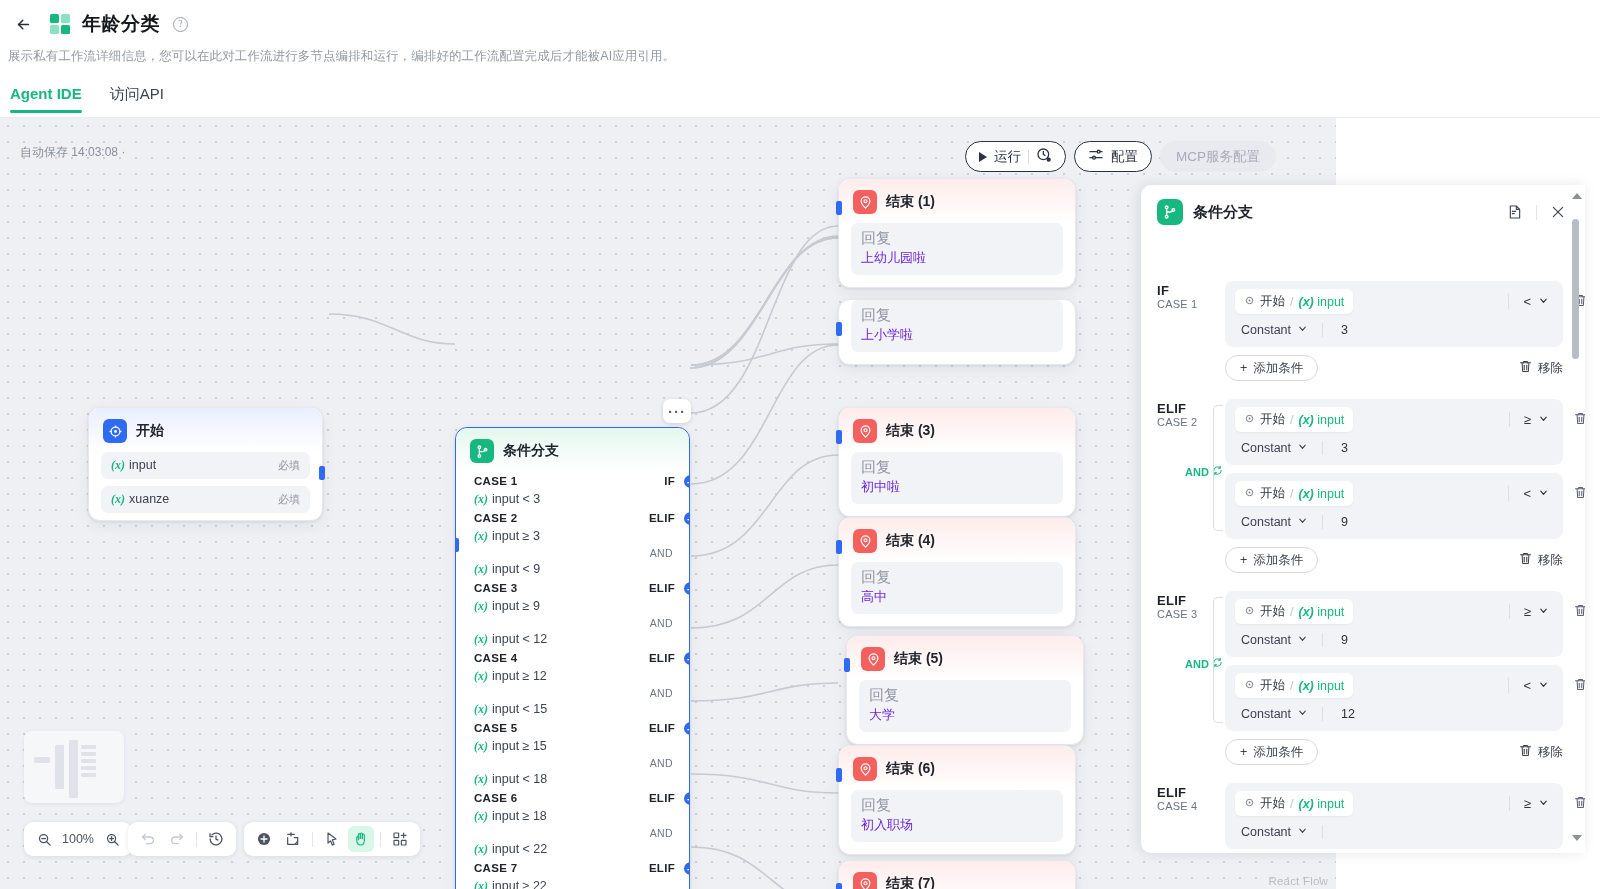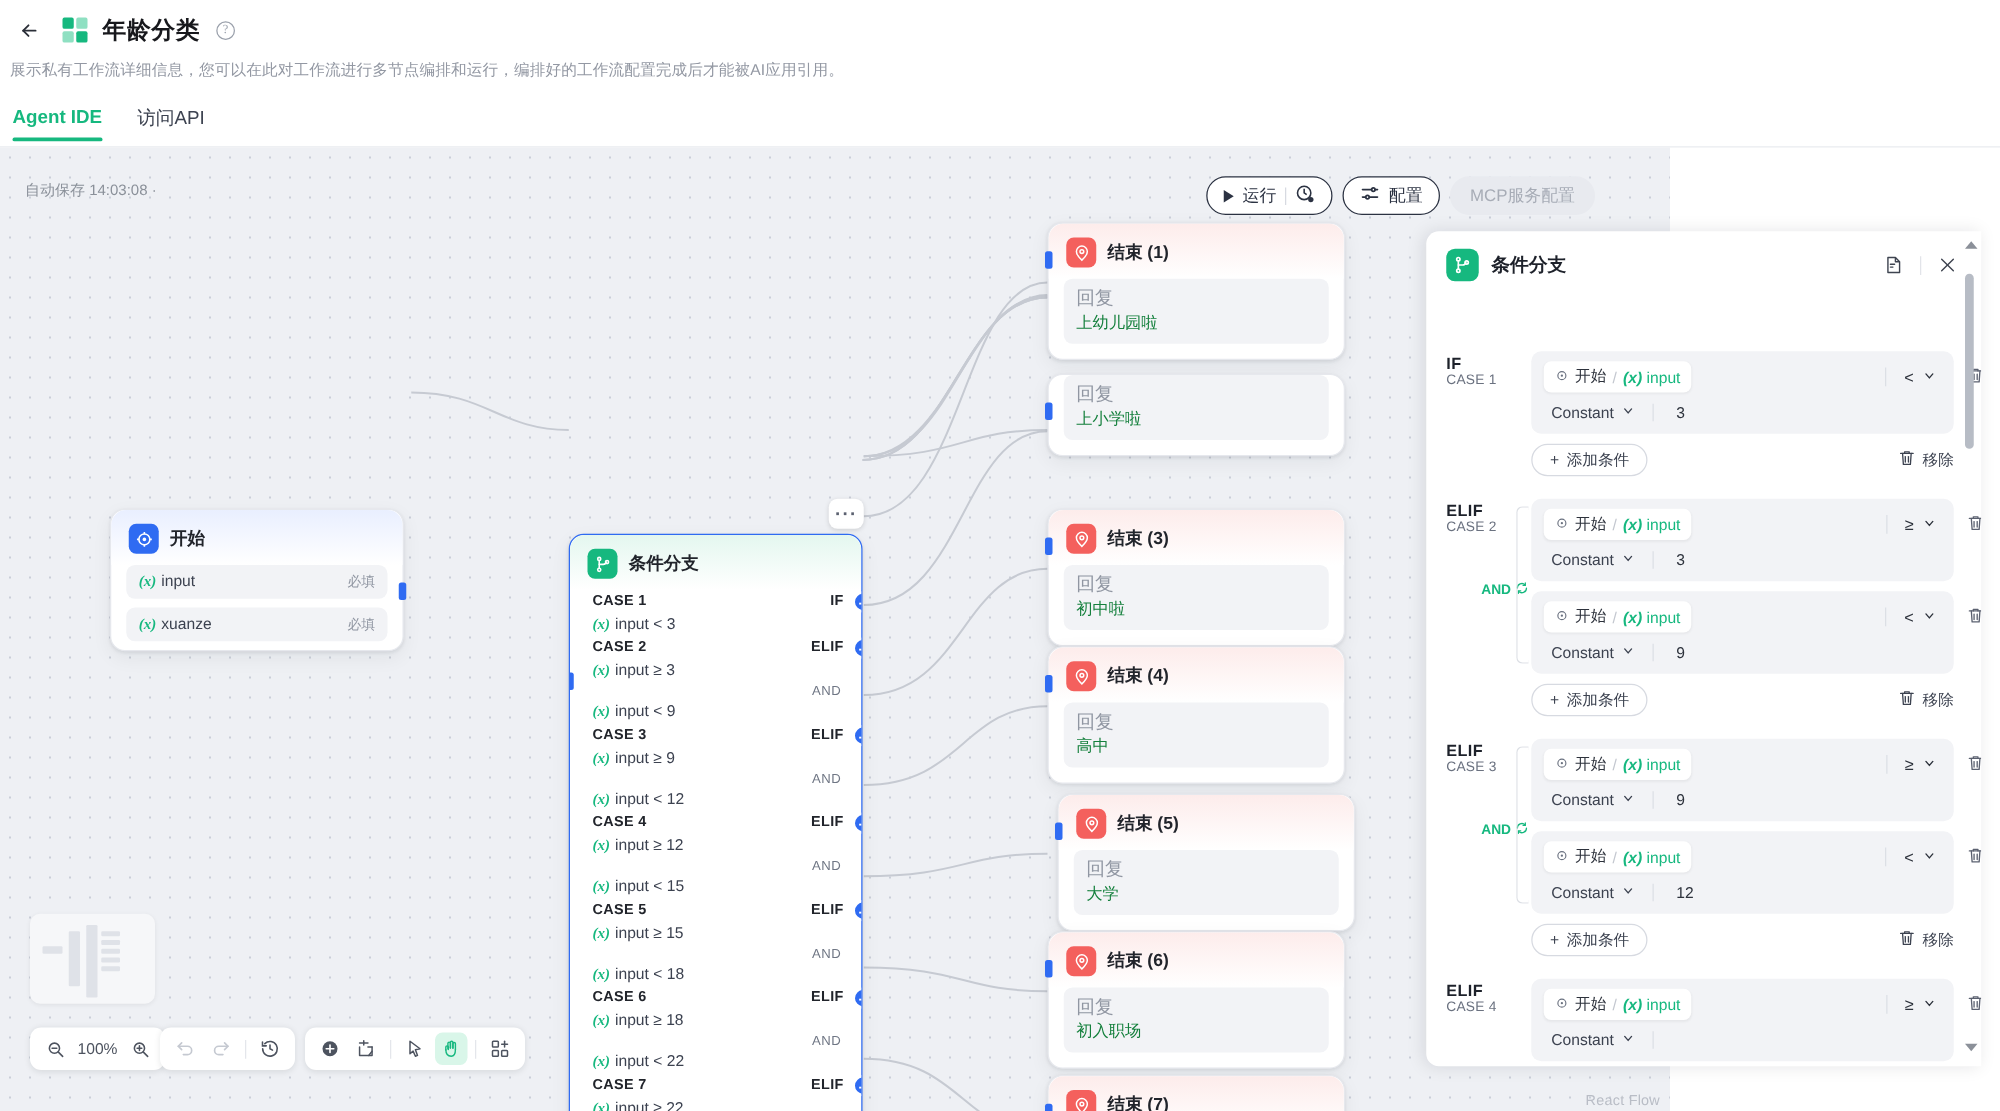--- a/index.html
+++ b/index.html
@@ -106,21 +106,21 @@
     border: 2px solid #fff; cursor: pointer; font-weight: bold;
   }
 
   
   .node-end { width: 238px; }
   .node-end .node-head { background: linear-gradient(180deg,#fdeceb 0%, #ffffff 100%); }
   .node-end .reply {
     background: #f2f3f6; border-radius: 7px; margin: 0 12px 12px 12px; padding: 6px 10px 8px 10px;
   }
   .reply-label { font-size: 15px; color: #9096a2; margin-bottom: 1px; }
-  .reply-val { font-size: 13px; color: #15803d; }
+  .reply-val { font-size: 13px; color: #6d28d9; }
 
   
   .minimap { position: absolute; left: 24px; top: 613px; width: 100px; height: 72px;
     background: #f6f7f9; border-radius: 8px; box-shadow: 0 1px 4px rgba(0,0,0,.07); overflow: hidden; }
   .mm { position: absolute; background: #dfe2e8; border-radius: 1px; }
   .toolbar { position: absolute; top: 704px; height: 34px; background: #fff; border-radius: 9px;
     box-shadow: 0 1px 5px rgba(22,26,33,.1); display: flex; align-items: center; gap: 3px; padding: 0 7px; }
   #tb-zoom { left: 24px; }
   #tb-history { left: 128px; }
   #tb-tools { left: 244px; }

